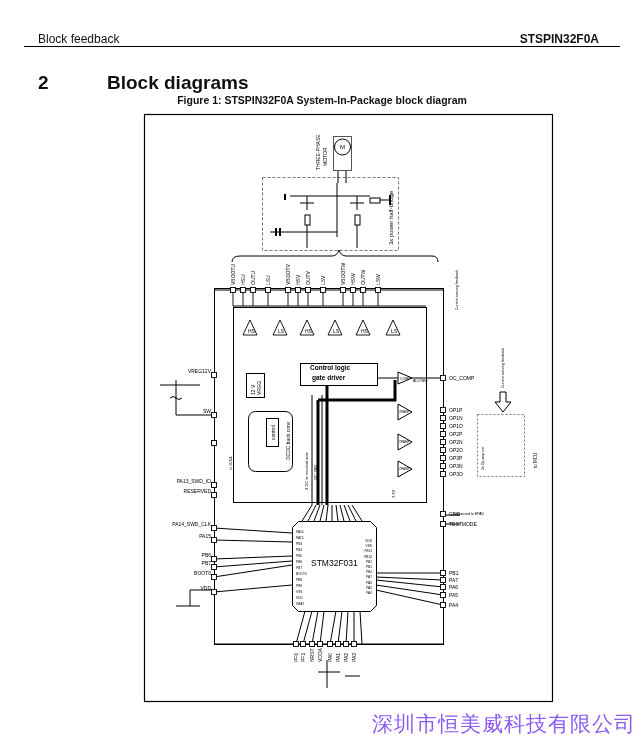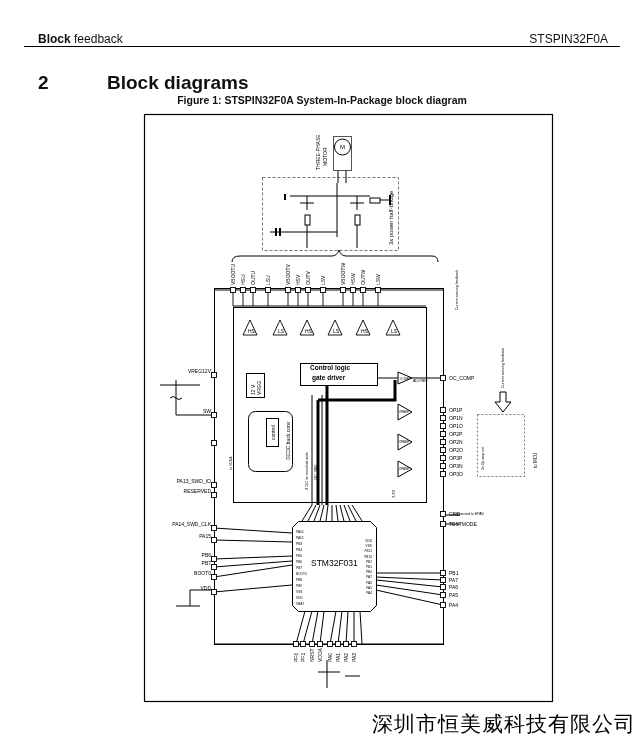--- a/index.html
+++ b/index.html
@@ -1,26 +1,26 @@
 <!DOCTYPE html>
 <html><head>
 <meta charset="utf-8">
 <style>
   html,body{margin:0;padding:0;background:#fff;}
   body{width:644px;height:746px;position:relative;overflow:hidden;font-family:"Liberation Sans",sans-serif;color:#111;}
   .hdr{position:absolute;left:24px;right:24px;top:30px;height:16px;border-bottom:1.3px solid #000;font-size:12px;}
   .hdr .l{position:absolute;left:14px;top:2px;}
-  .hdr .l b{font-weight:bold;}
-  .hdr .r{position:absolute;right:12px;top:2px;font-weight:normal;}
+  .hdr .l b{font-weight:normal;}
+  .hdr .r{position:absolute;right:21px;top:2px;font-weight:bold;}
   .sec{position:absolute;top:72px;left:38px;font-size:19px;font-weight:bold;}
   .sec .num{position:absolute;left:0;}
   .sec .title{position:absolute;left:69px;white-space:nowrap;}
   .fig{position:absolute;top:94px;left:0;width:644px;text-align:center;font-size:10.5px;font-weight:bold;}
   svg{position:absolute;left:0;top:0;}
-  .wm{position:absolute;left:372px;top:710px;font-size:21px;color:#000000;letter-spacing:1px;font-family:Liberation Sans, sans-serif;}
+  .wm{position:absolute;left:372px;top:710px;font-size:21px;color:#8b5cf6;letter-spacing:1px;font-family:Liberation Sans, sans-serif;}
   svg text{font-family:"Liberation Sans",sans-serif;}
 </style>
 </head>
 <body>
 
 <div class="hdr">
   <span class="l"><b>Block</b><span> feedback</span></span>
   <span class="r">STSPIN32F0A</span>
 </div>
 

